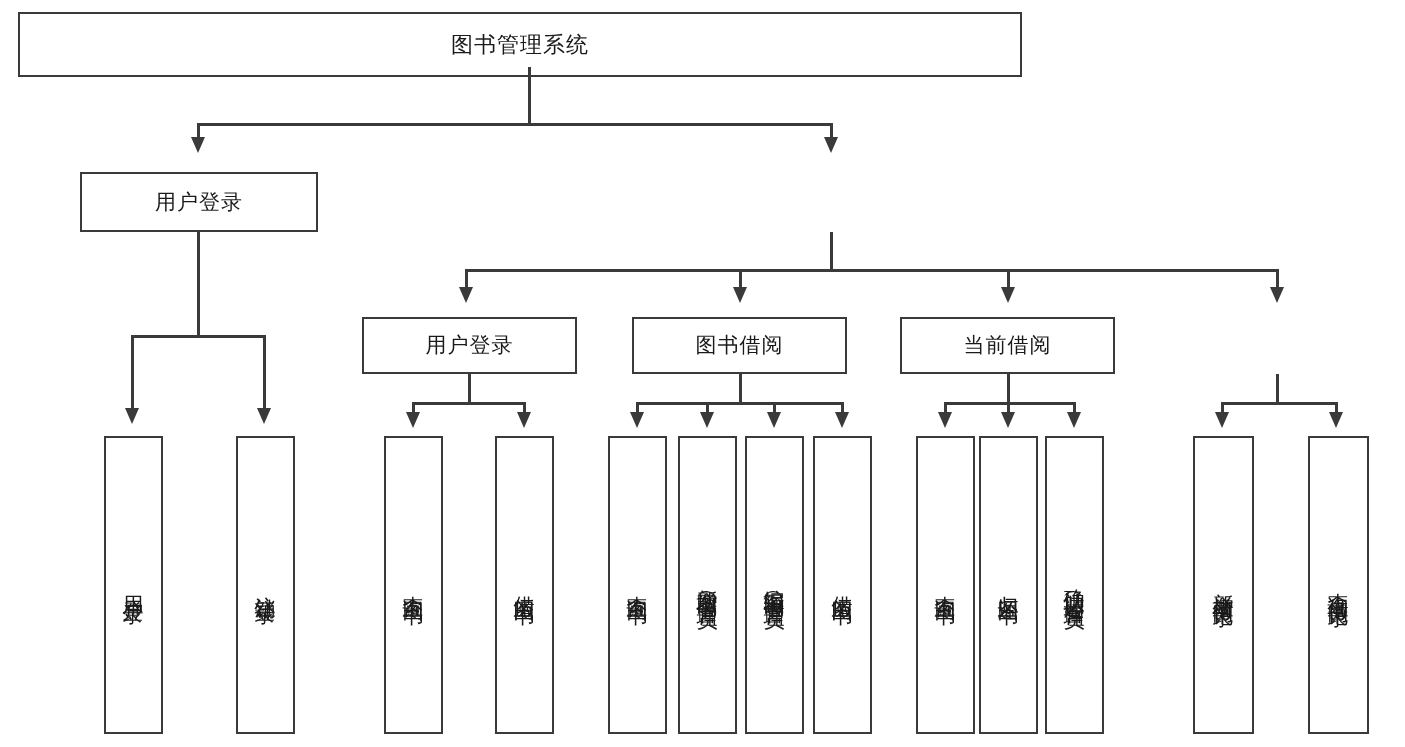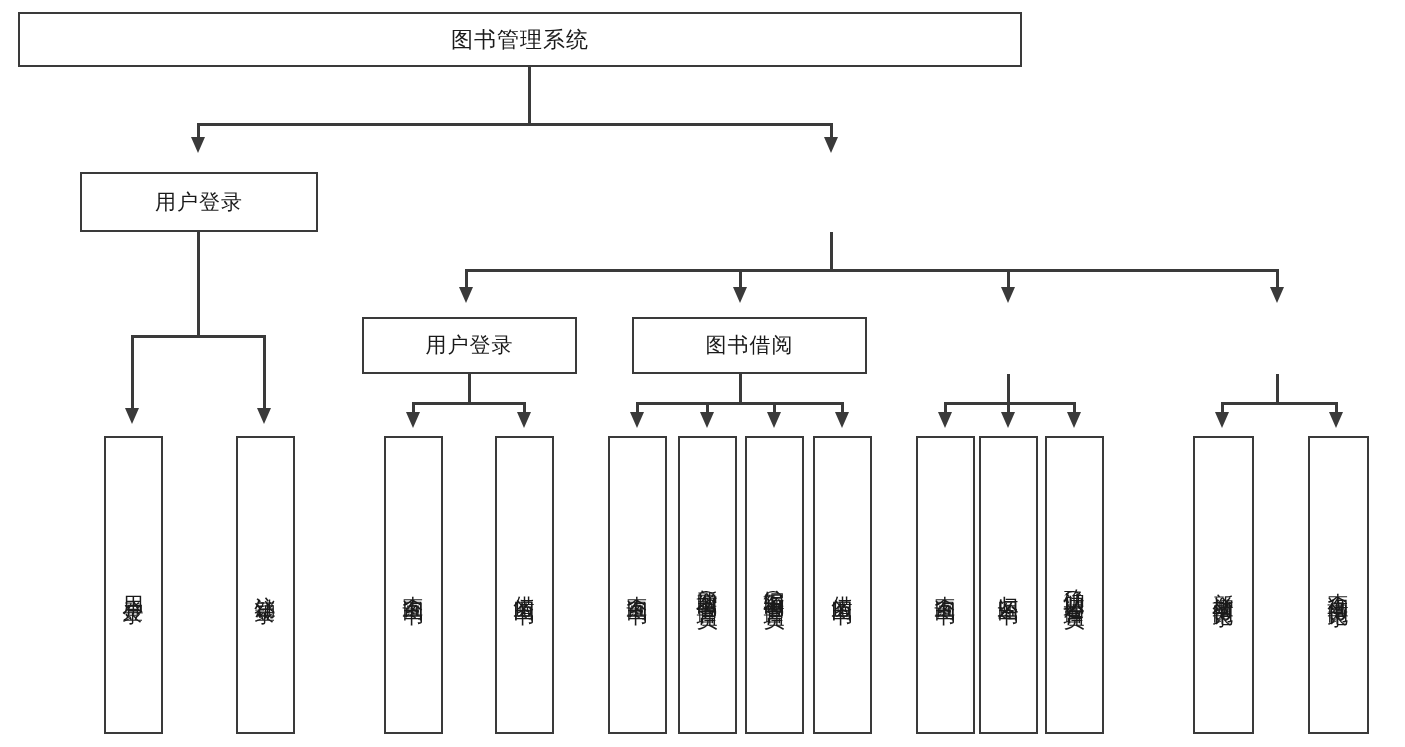--- a/index.html
+++ b/index.html
@@ -78,21 +78,21 @@
     color: #b9b9b9;
     white-space: nowrap;
     letter-spacing: 0.5px;
   }
 </style>
 </head>
 <body>
 
 <div id="canvas">
 
-  <div class="node title" style="left:18px; top:12px; width:1004px; height:55px;">
+  <div class="node title" style="left:18px; top:12px; width:1004px; height:65px;">
     <span class="lbl">图书管理系统</span>
   </div>
 
   <div class="ln vln" style="left:528px; top:67px; width:3px; height:58px;"></div>
 
   <div class="ln hln" style="left:197px; top:123px; width:636px; height:3px;"></div>
 
   <div class="ln vln" style="left:197px; top:123px; width:3px; height:16px;"></div>
   <div class="arrow" style="left:191px; top:137px;"></div>
   <div class="ln vln" style="left:830px; top:123px; width:3px; height:16px;"></div>
@@ -121,22 +121,25 @@
 
   <div class="ln vln" style="left:1007px; top:269px; width:3px; height:20px;"></div>
   <div class="arrow" style="left:1001px; top:287px;"></div>
 
   <div class="ln vln" style="left:1276px; top:269px; width:3px; height:20px;"></div>
   <div class="arrow" style="left:1270px; top:287px;"></div>
 
   <div class="node horiz" style="left:362px; top:317px; width:215px; height:57px;">
     <span class="lbl">用户登录</span>
   </div>
-  <div class="node horiz" style="left:632px; top:317px; width:235px; height:57px;">
+  <div class="node horiz" style="left:632px; top:317px; width:215px; height:57px;">
     <span class="lbl">图书借阅</span>
+  </div>
+  <div class="node horiz" style="left:900px; top:317px; width:215px; height:57px;">
+    <span class="lbl">当前借阅</span>
   </div>
 
   <div class="ln vln" style="left:468px; top:374px; width:3px; height:30px;"></div>
   <div class="ln hln" style="left:412px; top:402px; width:114px; height:3px;"></div>
   <div class="ln vln" style="left:412px; top:402px; width:3px; height:12px;"></div>
   <div class="arrow" style="left:406px; top:412px;"></div>
   <div class="ln vln" style="left:523px; top:402px; width:3px; height:12px;"></div>
   <div class="arrow" style="left:517px; top:412px;"></div>
 
   <div class="ln vln" style="left:739px; top:374px; width:3px; height:30px;"></div>

